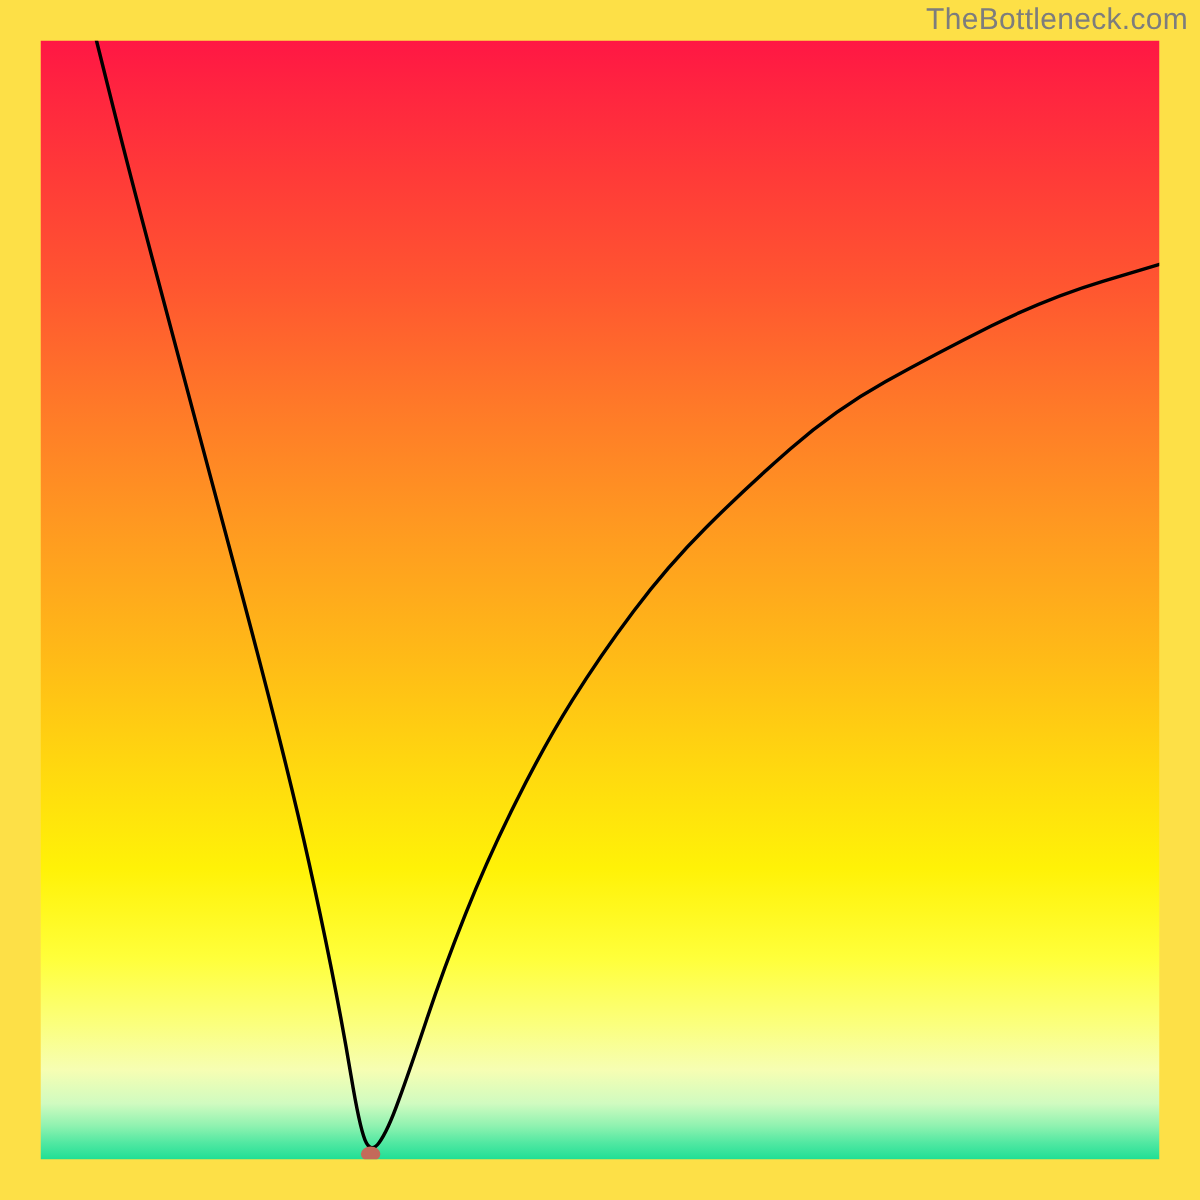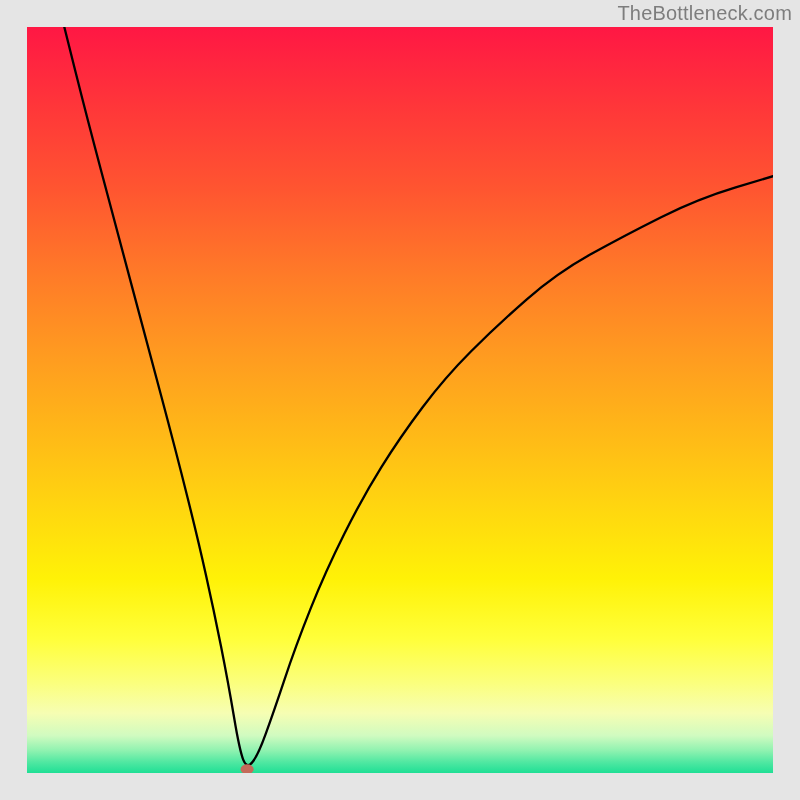--- a/index.html
+++ b/index.html
@@ -1,21 +1,21 @@
 <!DOCTYPE html>
 <html><head>
 <meta charset="utf-8">
 <style>
   * { margin: 0; padding: 0; box-sizing: border-box; }
   html, body { width: 800px; height: 800px; background: #000; overflow: hidden; }
   .frame {
     position: absolute;
     top: 0; left: 0;
     width: 800px; height: 800px;
-    background: #e5e5e5;
+    background: #fde047;
   }
   .plot-area {
     position: absolute;
     
     top: 27px;
     left: 27px;
     width: 746px;
     height: 746px;
     overflow: hidden;
   }

